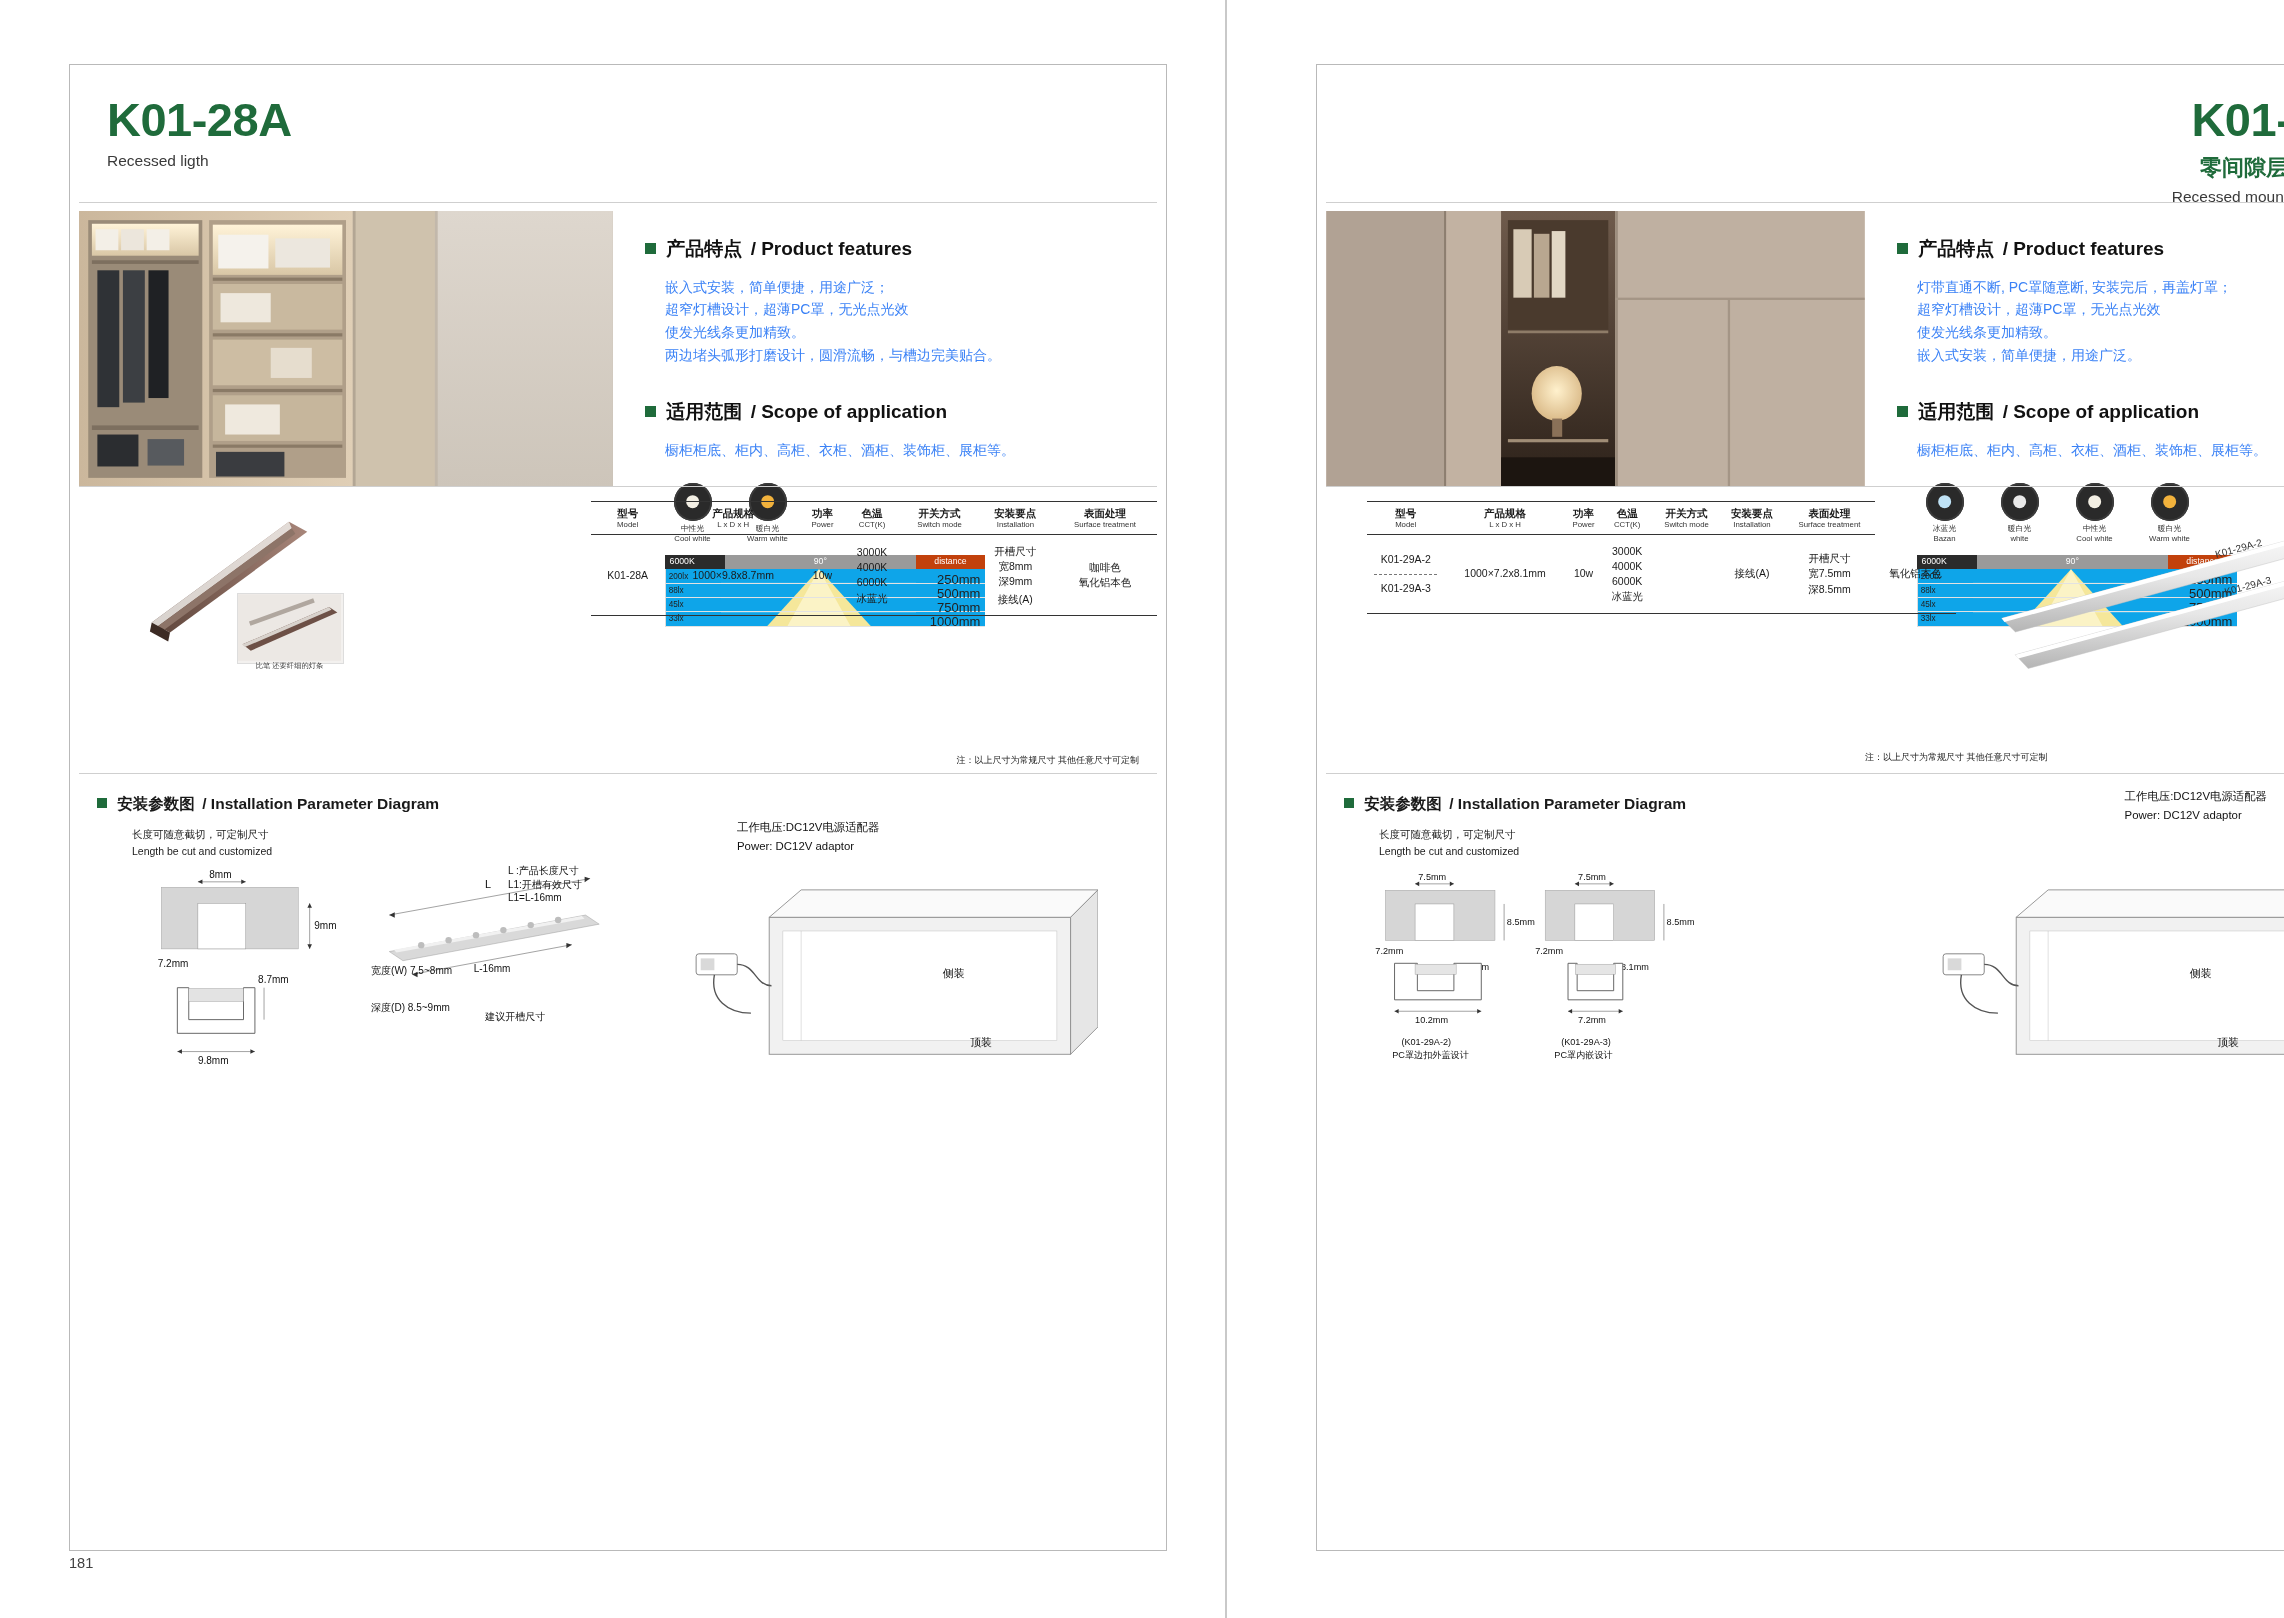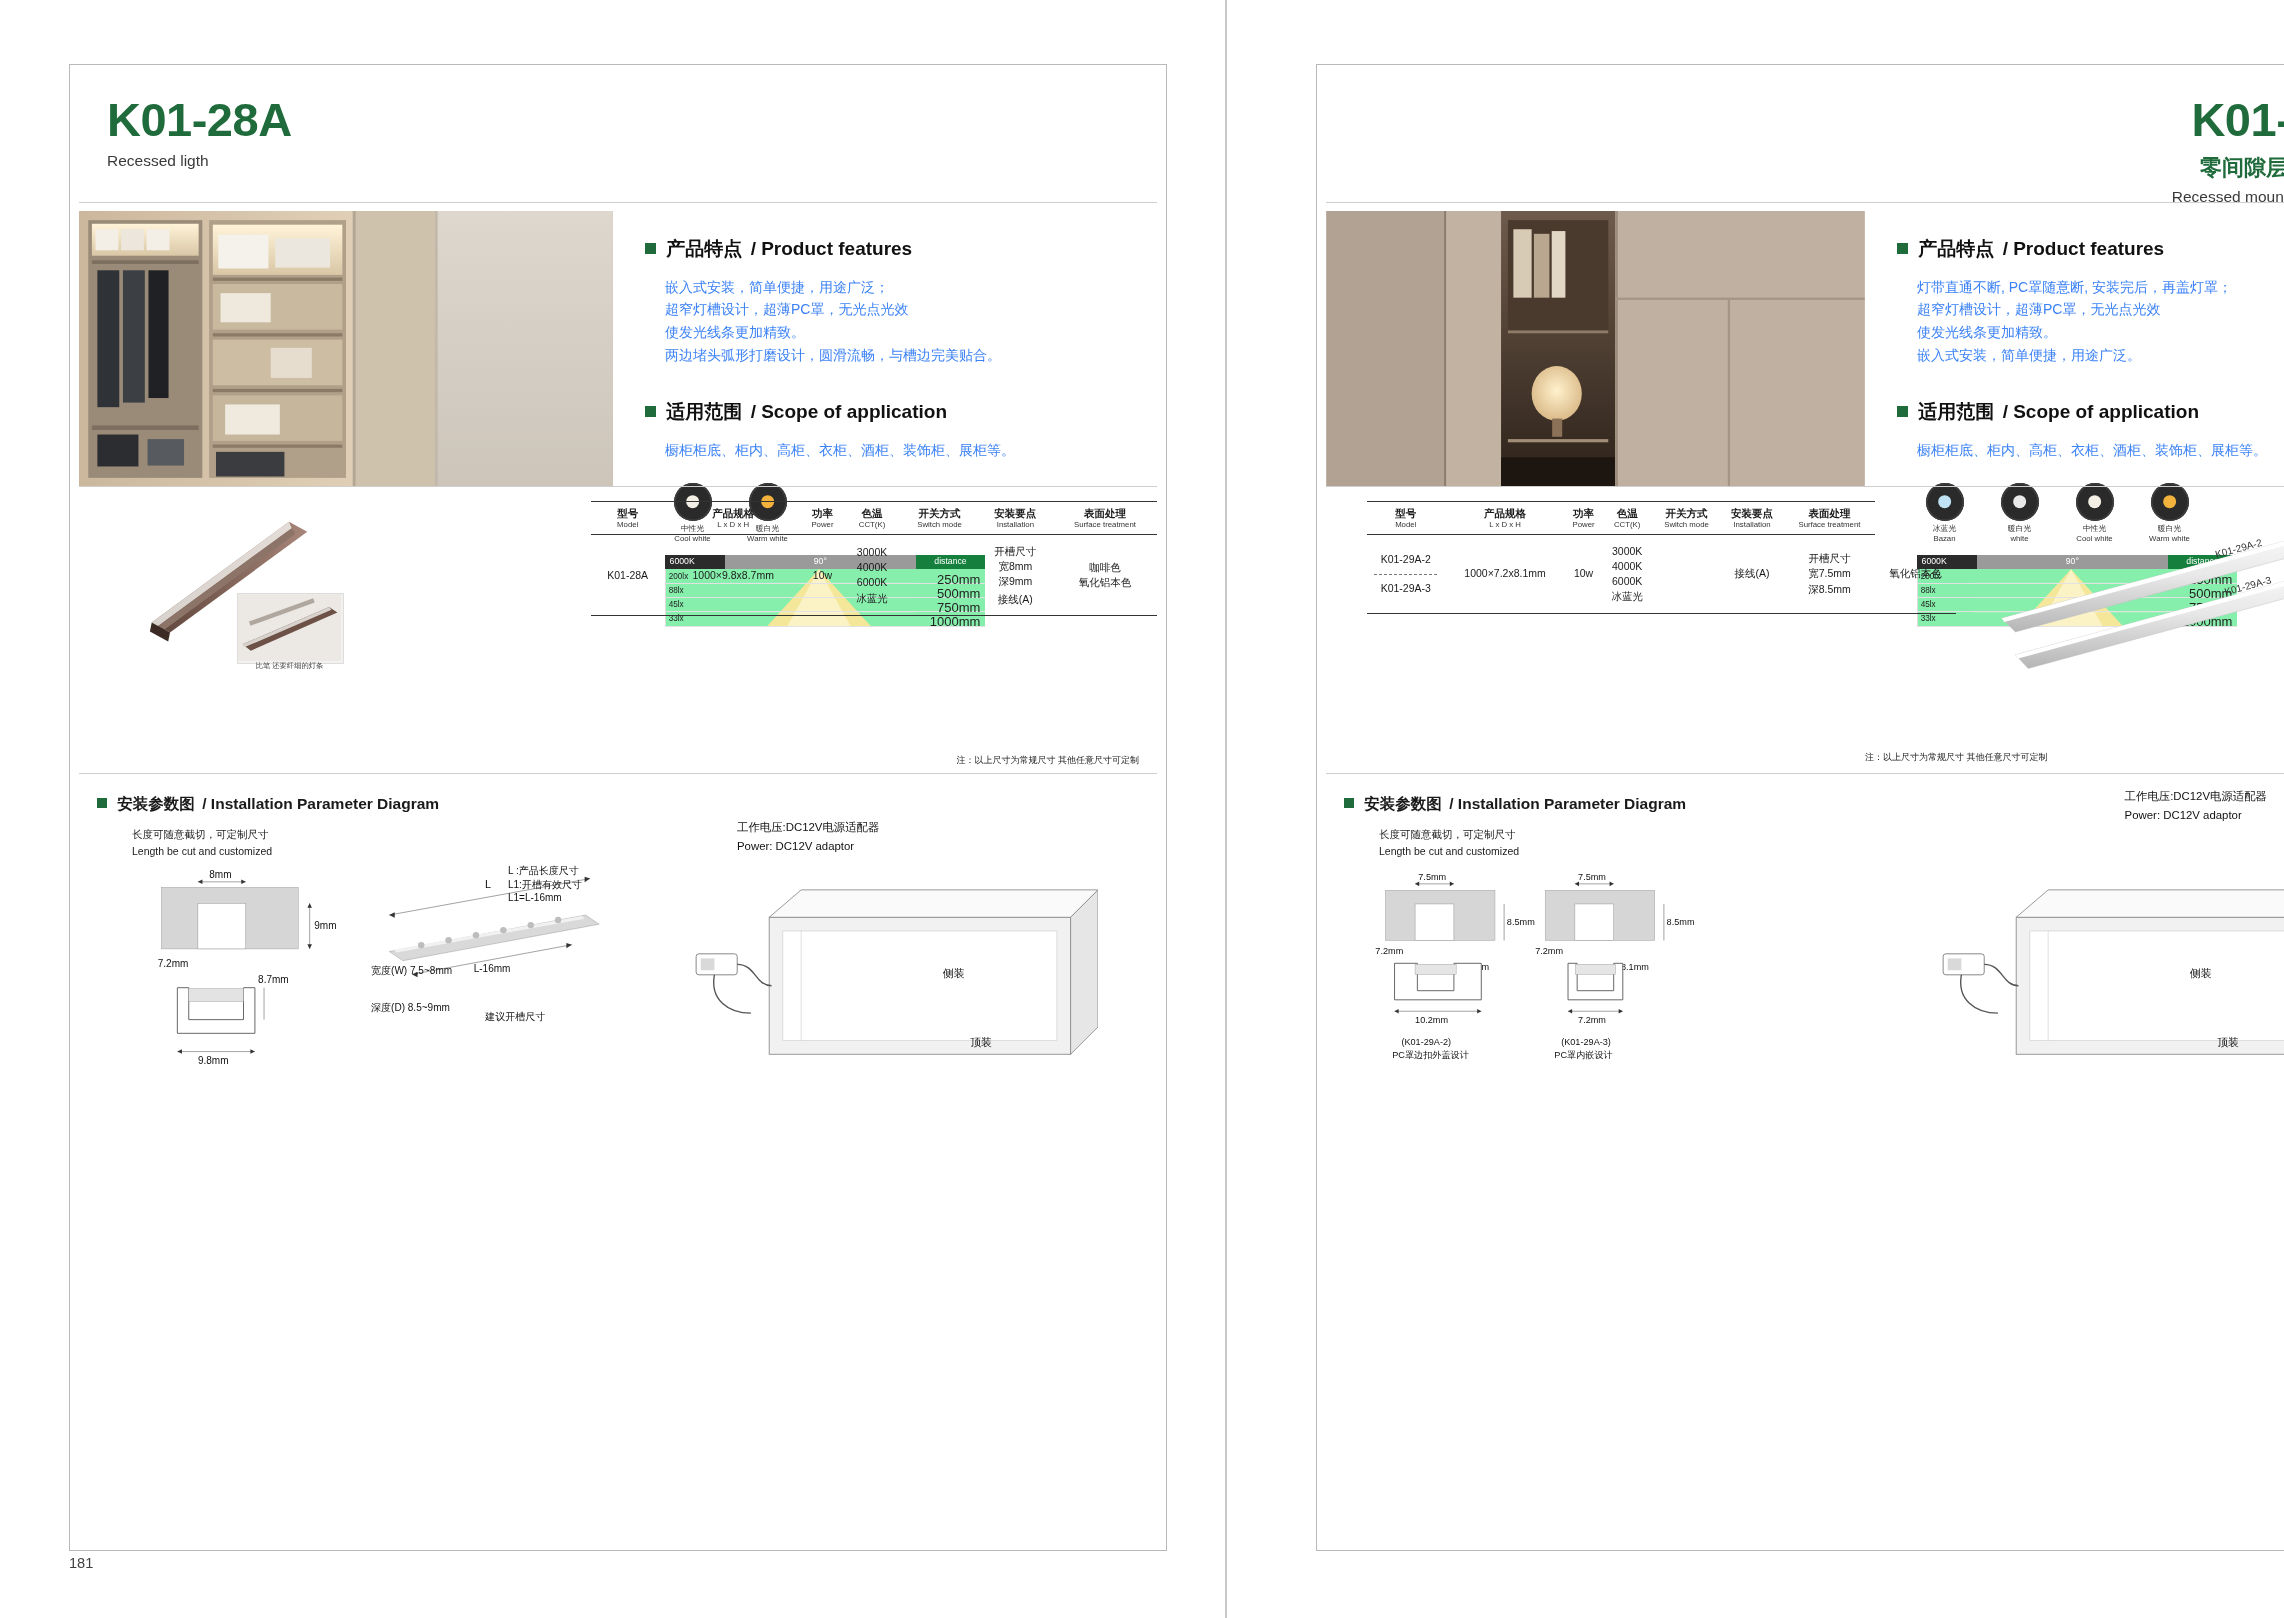--- a/index.html
+++ b/index.html
@@ -38,22 +38,22 @@
      box-shadow:0 0 0 1.8px #3b3b3b inset;}
   .cct .dot span{position:absolute;left:50%;top:50%;transform:translate(-50%,-50%);
      width:13.7px;height:13.7px;border-radius:50%;}
   .cct .lbl{font-size:7.8px;color:#333;margin-top:3.2px;line-height:1.25;}
 
   
   .dist{margin:12px 0 0 20px;width:320px;position:relative;}
   .dist .top{display:flex;font-size:8.7px;color:#fff;height:13.7px;align-items:center;}
   .dist .top .a{background:#2b2b2b;width:55px;padding-left:4.6px;height:13.7px;line-height:13.7px;}
   .dist .top .b{background:#9a9a9a;flex:1;text-align:center;height:13.7px;line-height:13.7px;}
-  .dist .top .c{background:#15803d;width:69px;text-align:center;height:13.7px;line-height:13.7px;}
-  .dist .body{position:relative;height:58px;background:#86efac;border-left:0.5px solid #ddd;}
+  .dist .top .c{background:#c2410c;width:69px;text-align:center;height:13.7px;line-height:13.7px;}
+  .dist .body{position:relative;height:58px;background:#0ea5e9;border-left:0.5px solid #ddd;}
   .beam{position:absolute;left:55px;right:69px;top:0;bottom:0;overflow:hidden;}
   .dist .rowline{position:absolute;left:0;right:0;height:0.5px;background:#e2e2e2;}
   .dist .lx{position:absolute;left:2.7px;font-size:8.2px;color:#222;}
   .dist .mm{position:absolute;right:4.6px;font-size:13px;color:#222;}
 
   
   .mid{position:absolute;left:9px;right:9px;top:455px;height:249px;border-bottom:0.9px solid #cfcfcf;}
   .prodimg{position:absolute;left:59px;top:18px;width:183px;height:151px;}
   .prodimg2{position:absolute;left:158px;top:103px;width:105px;height:69px;border:0.9px solid #ddd;background:#f3f1ef;}
   .capt{position:absolute;left:158px;top:171px;width:105px;text-align:center;font-size:7.3px;color:#444;}

